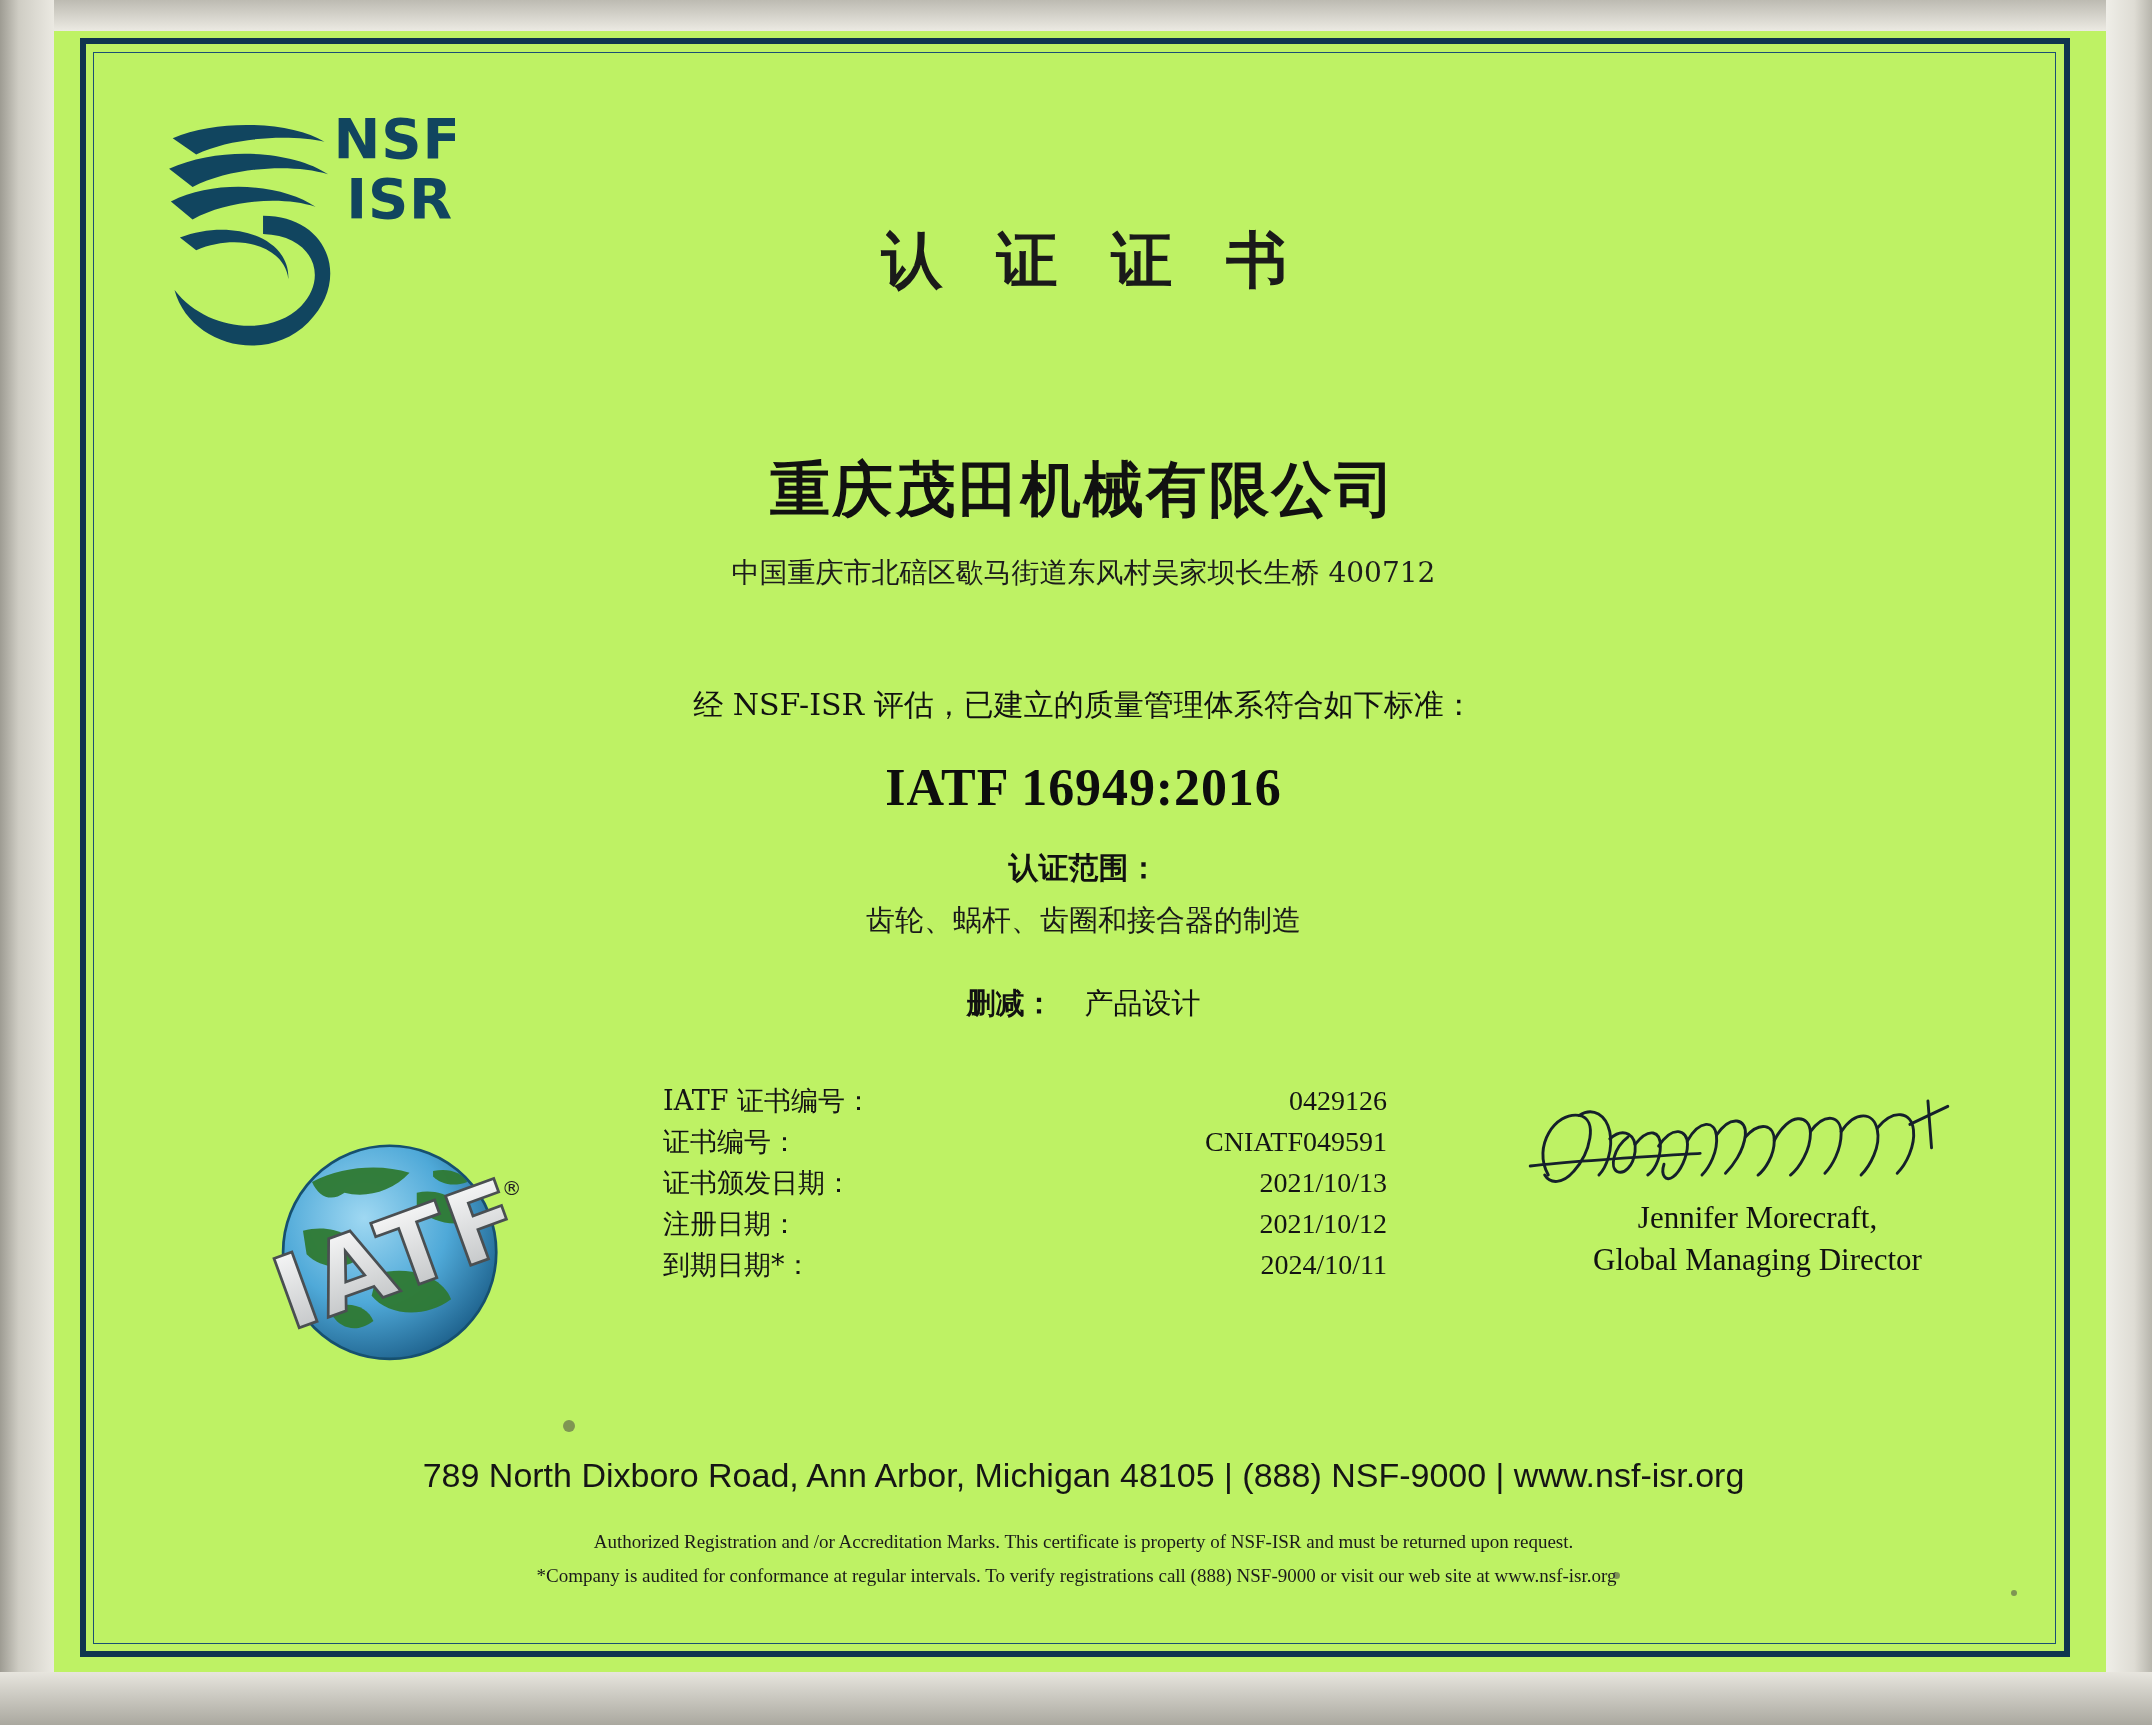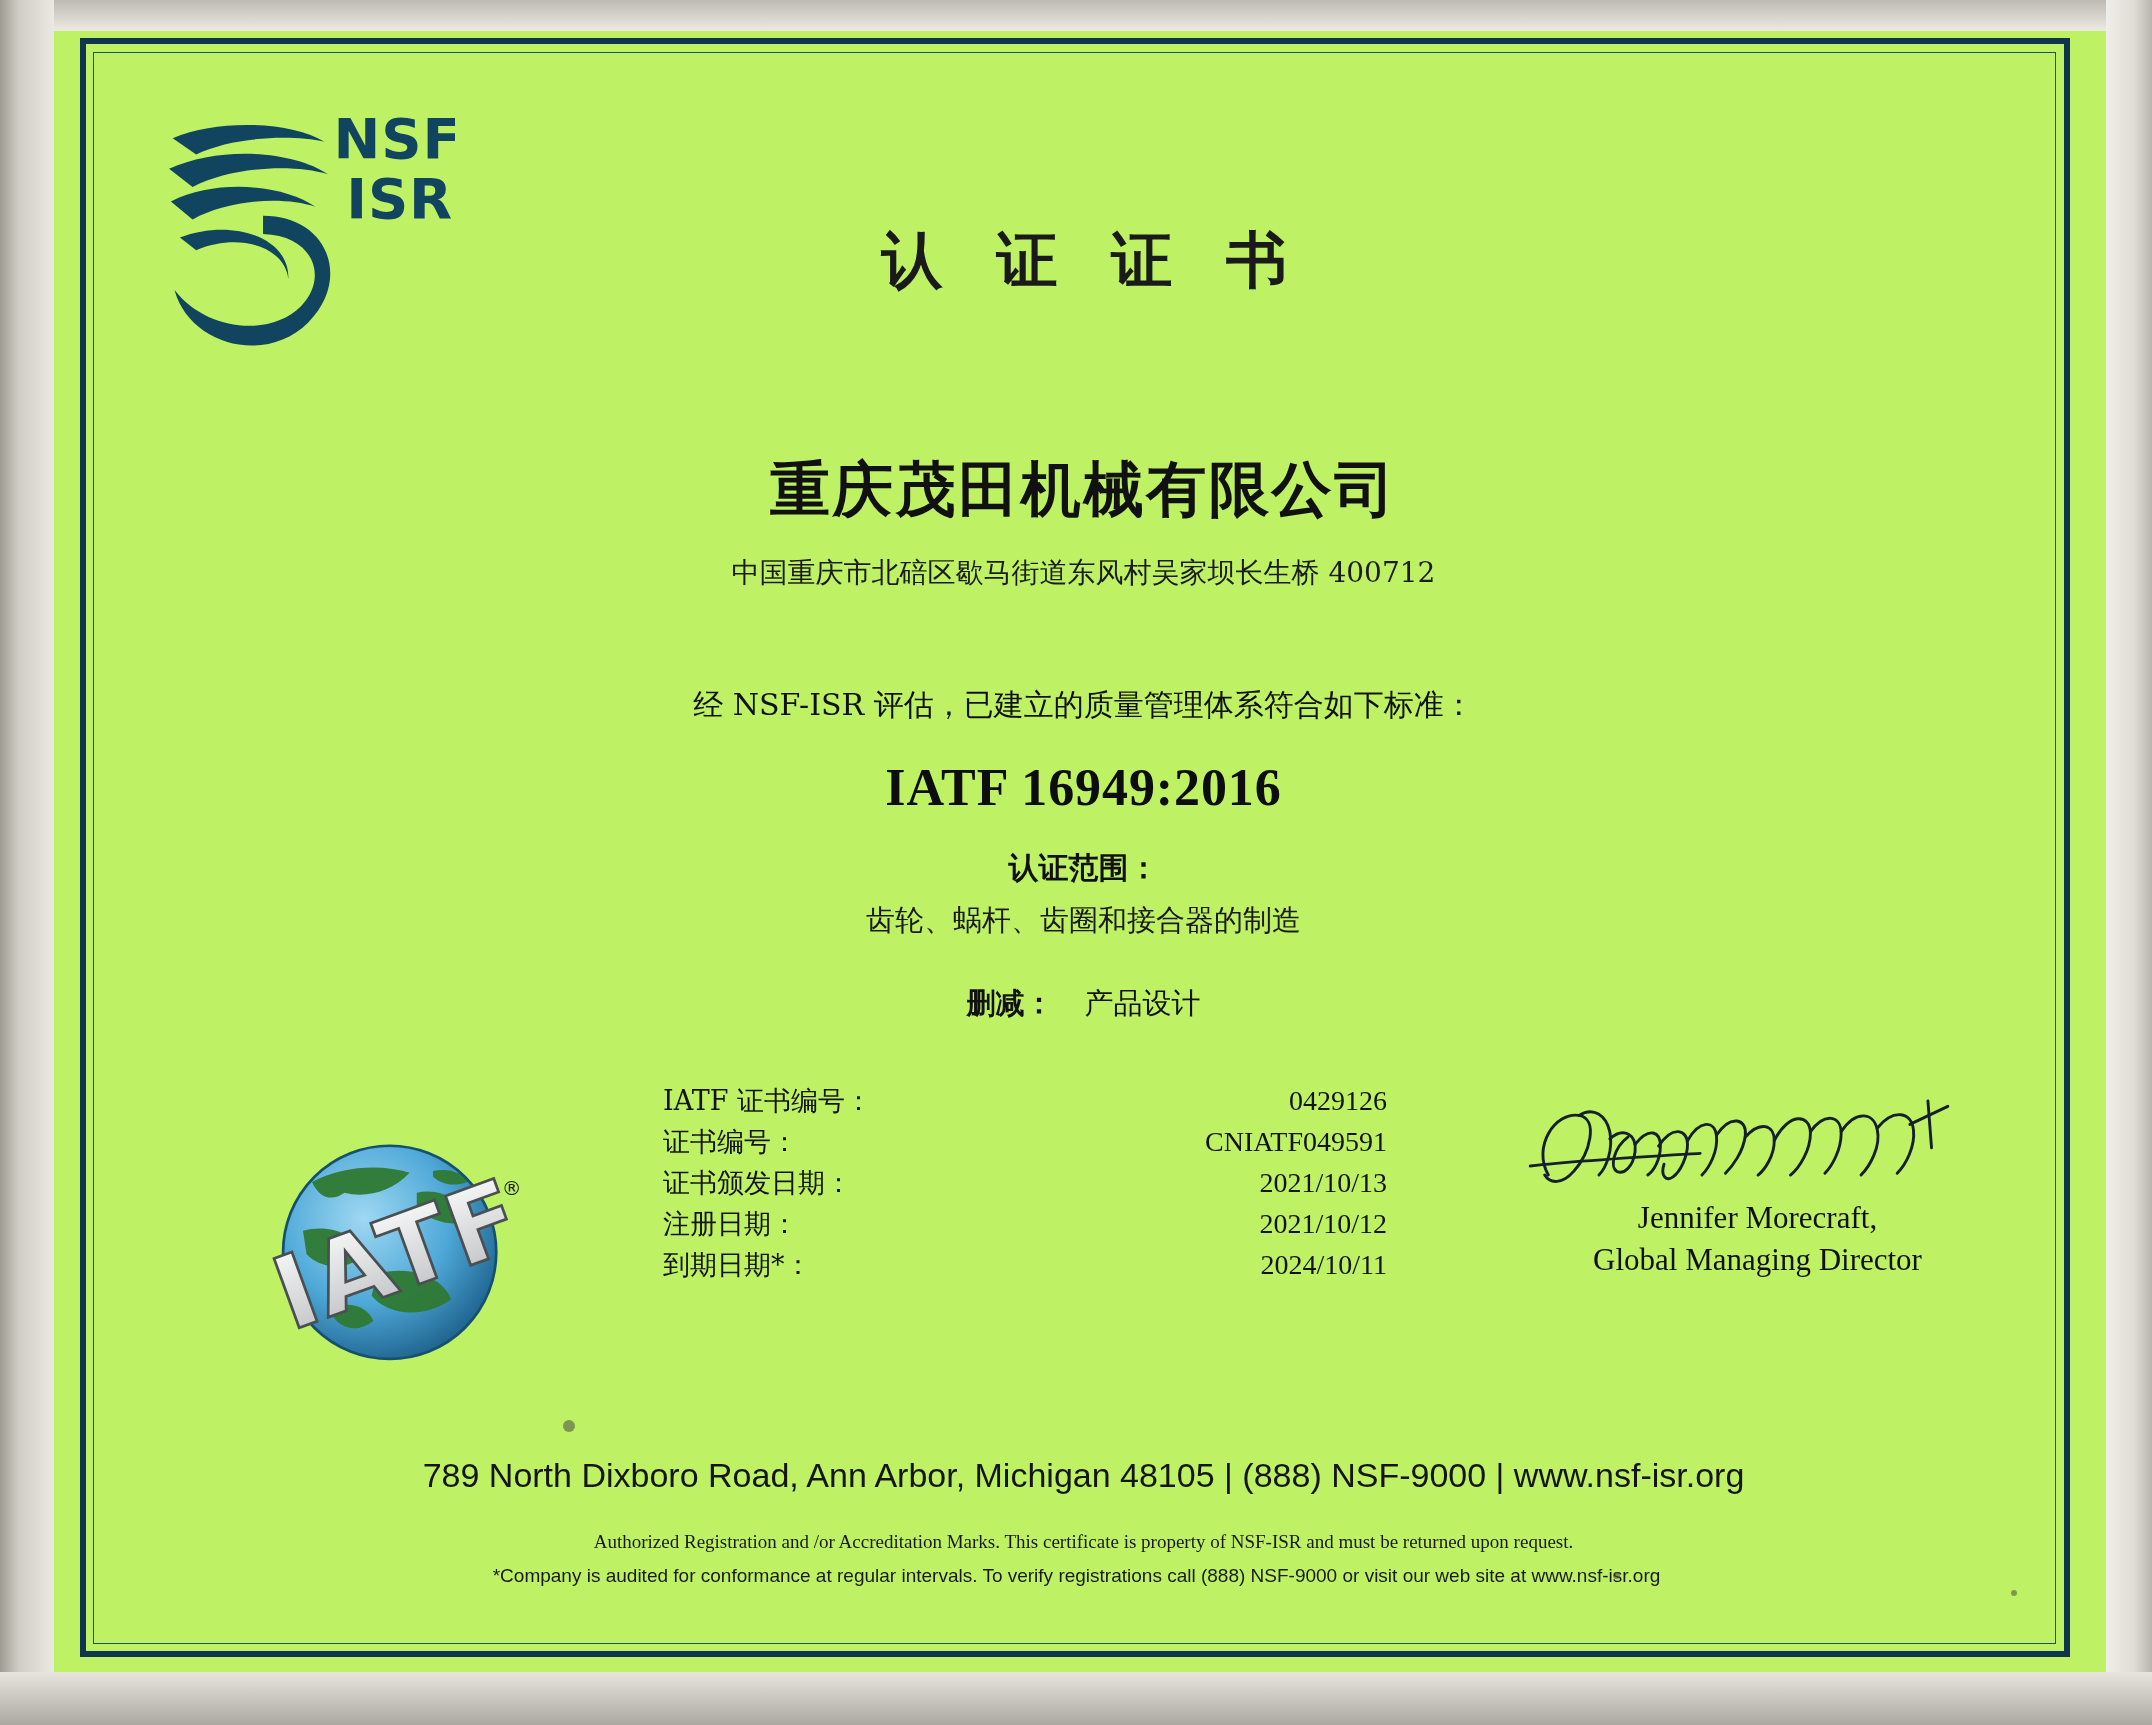--- a/index.html
+++ b/index.html
@@ -286,21 +286,21 @@
     font-family: "Liberation Serif", serif;
     font-size: 19px;
     color: #1a1a1a;
     padding-left: 18px;
   }
   .fine-print-2 {
     position: absolute;
     left: 0; right: 0;
     top: 1513px;
     text-align: center;
-    font-family: Liberation Sans, sans-serif;
+    font-family: Liberation Serif, serif;
     font-size: 19px;
     color: #1a1a1a;
     padding-left: 4px;
   }
 
   
   .speck {
     position: absolute;
     background: #4a4a46;
     border-radius: 50%;

